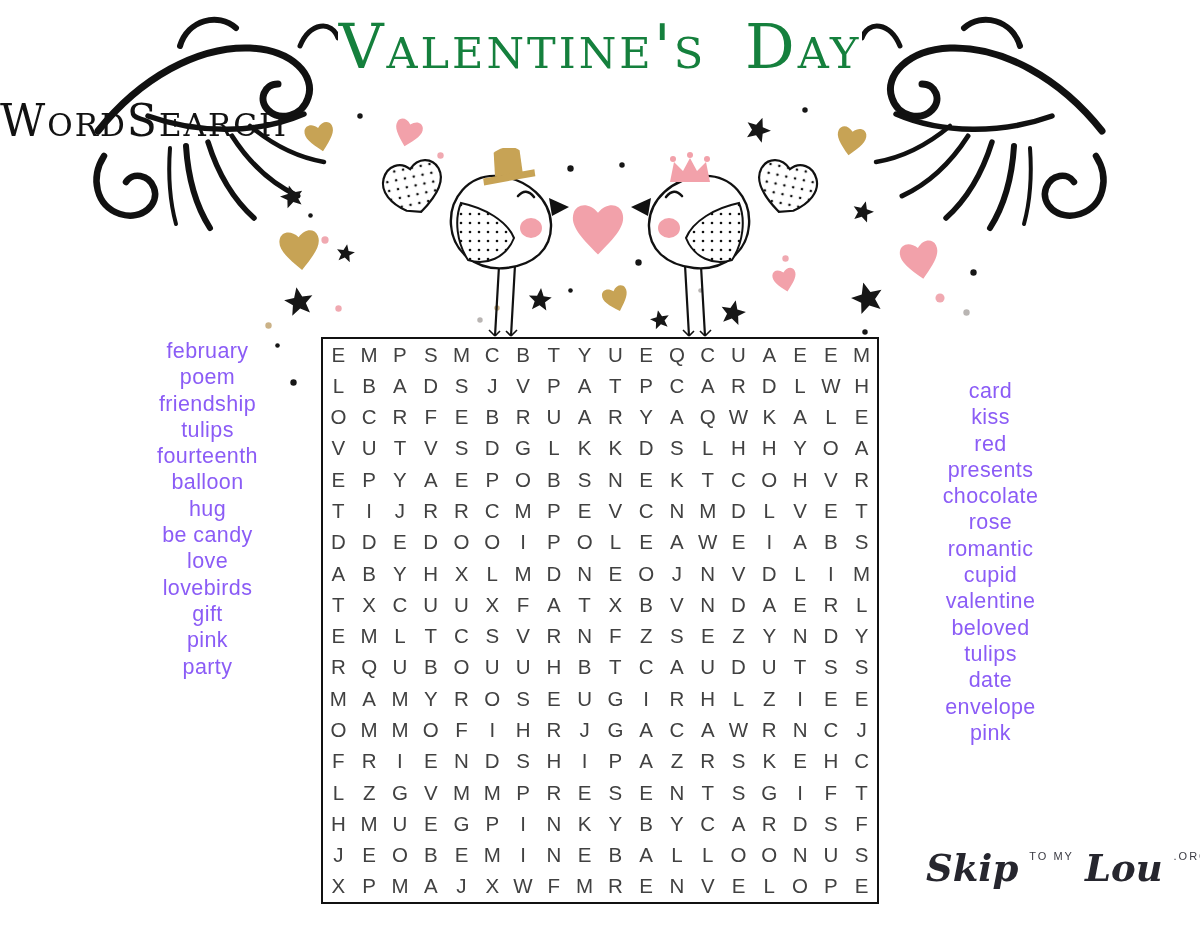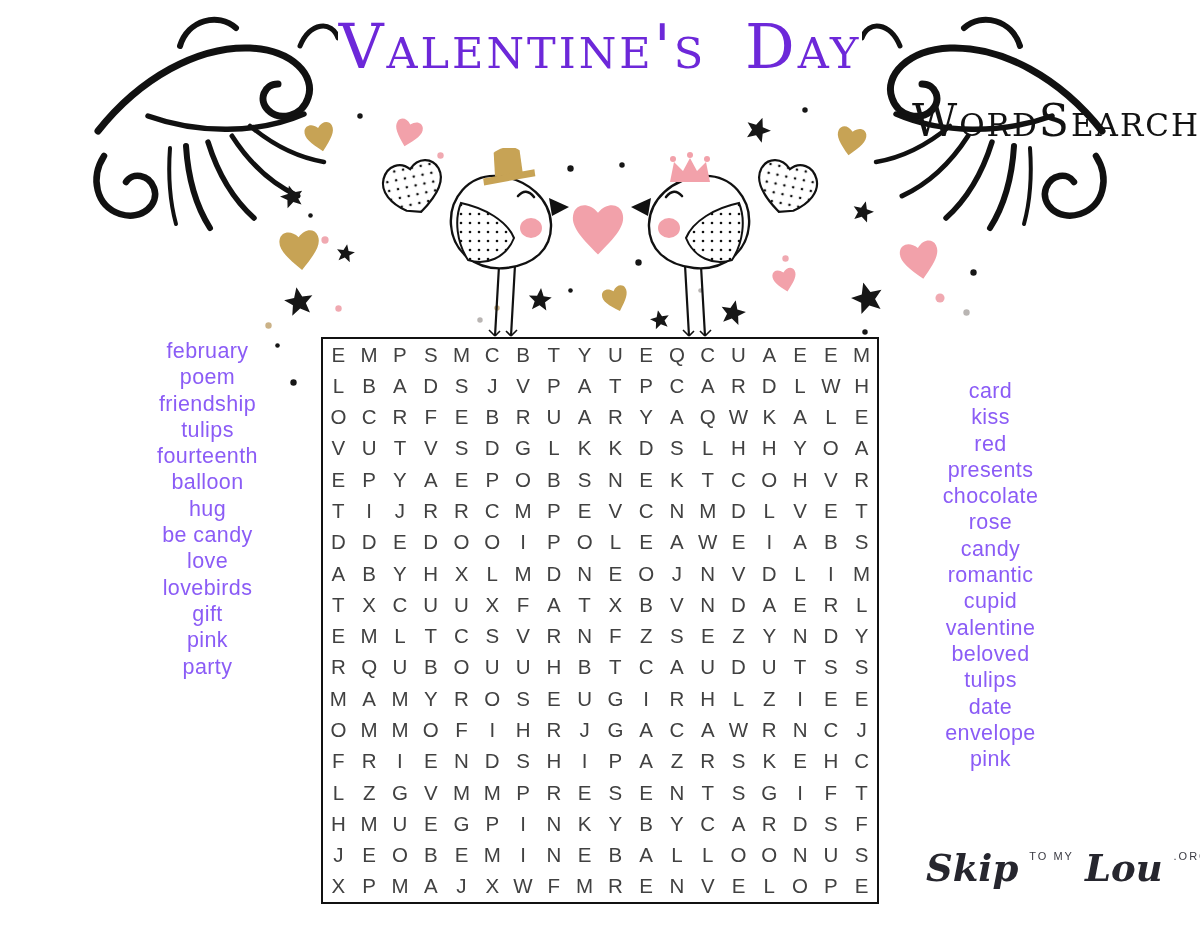--- a/index.html
+++ b/index.html
@@ -1,21 +1,21 @@
 <!DOCTYPE html>
 <html><head>
 <meta charset="utf-8">
 <style>
   html,body{margin:0;padding:0;background:#ffffff;}
   .page{position:relative;width:1200px;height:927px;background:#fff;overflow:hidden;
         font-family:"Liberation Sans",sans-serif;}
   .title{position:absolute;top:16px;left:0;width:100%;text-align:center;
          font-family:"DejaVu Serif","Liberation Serif",serif;font-variant:small-caps;
-         font-size:62px;letter-spacing:3px;word-spacing:16px;color:#6d28d9;line-height:1;}
-  .subtitle{position:absolute;top:99px;left:0;width:100%;text-align:right;
+         font-size:62px;letter-spacing:3px;word-spacing:16px;color:#15803d;line-height:1;}
+  .subtitle{position:absolute;top:99px;left:0;width:100%;text-align:left;
          font-family:"DejaVu Serif","Liberation Serif",serif;font-variant:small-caps;
          font-size:44px;letter-spacing:2px;color:#121212;line-height:1;}
   .wordlist{position:absolute;text-align:center;color:#8b5cf6;font-size:21.5px;
          line-height:26.3px;letter-spacing:.4px;}
   .wordlist.left{left:110px;top:338px;width:195px;}
   .wordlist.right{left:893px;top:378px;width:195px;}
   .grid{position:absolute;left:321px;top:337px;width:558px;height:567px;
         border:2px solid #111;box-sizing:border-box;background:#fff;
         display:grid;grid-template-columns:repeat(18,1fr);grid-template-rows:repeat(18,1fr);}
   .cell{display:flex;align-items:center;justify-content:center;
@@ -245,21 +245,20 @@
       <div>pink</div>
       <div>party</div>
     </div>
   <div class="wordlist right" id="wordlist-right">
       <div>card</div>
       <div>kiss</div>
       <div>red</div>
       <div>presents</div>
       <div>chocolate</div>
       <div>rose</div>
-      <div>candy</div>
       <div>romantic</div>
       <div>cupid</div>
       <div>valentine</div>
       <div>beloved</div>
       <div>tulips</div>
       <div>date</div>
       <div>envelope</div>
       <div>pink</div>
     </div>
 

